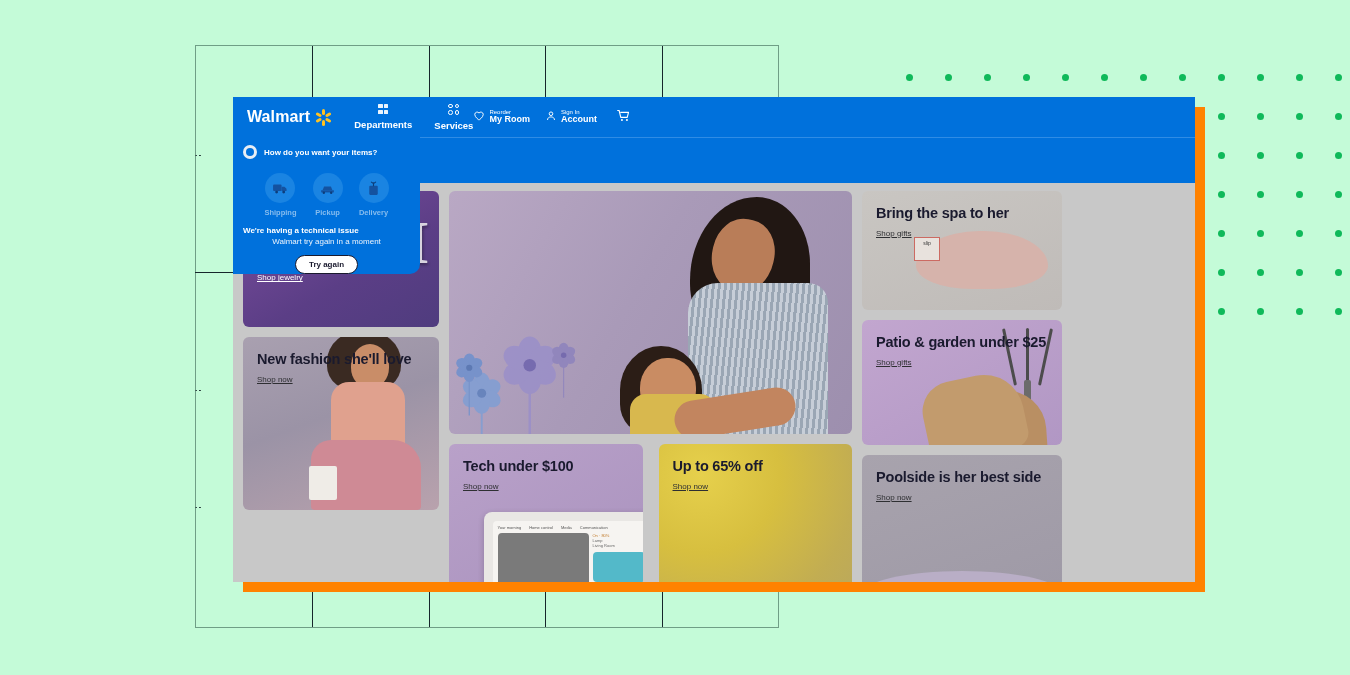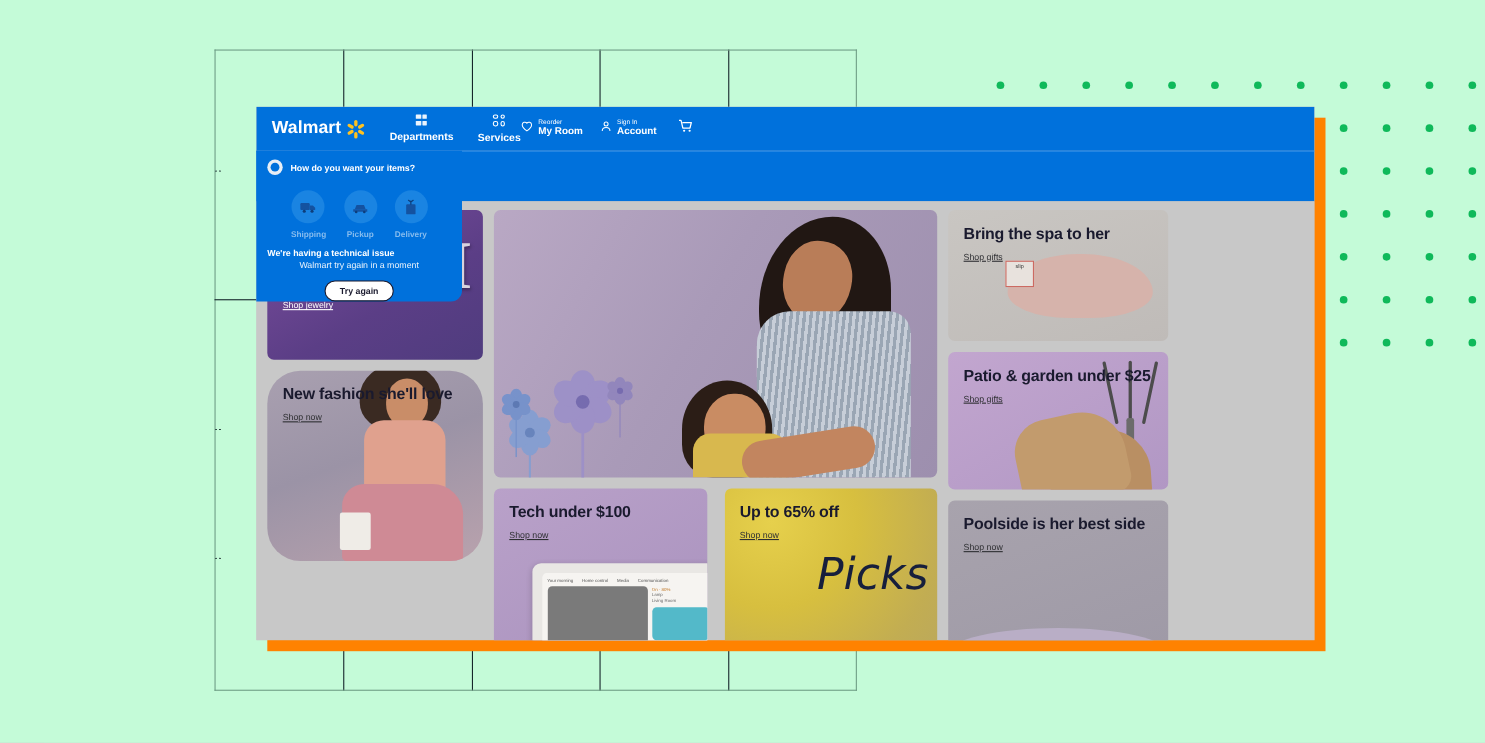--- a/index.html
+++ b/index.html
@@ -86,21 +86,21 @@
   .c-jewelry h3 { color: #fff; font-size: 17px; }
   .c-jewelry .lnk { color: #fff; }
   .jw-m { position: absolute; right: 10px; top: 16px; font-size: 62px; font-weight: bold; color: #d8d3de;
     text-shadow: 1px 2px 3px rgba(0,0,0,.35); font-family: "Liberation Serif", serif; }
   .jw-heart { position: absolute; right: 68px; top: 42px; width: 28px; height: 26px; }
   .jw-heart::before, .jw-heart::after { content:""; position:absolute; width:15px; height:23px; background:#cfc6d4; border-radius:15px 15px 0 0; top:0;}
   .jw-heart::before { left:7px; transform: rotate(-45deg); transform-origin: 0 100%; }
   .jw-heart::after  { left:7px; transform: rotate(45deg); transform-origin: 100% 100%; }
   .jw-chain { position:absolute; right:92px; top:-2px; width:2px; height:48px; background:#b9b0c1; transform: rotate(8deg); }
 
-  .c-fashion { height: 173px; background: linear-gradient(160deg,#a9a0b0 0%, #9b93a6 45%, #b9a2ad 100%); border-radius: 30px; }
+  .c-fashion { height: 173px; background: linear-gradient(160deg,#a9a0b0 0%, #9b93a6 45%, #b9a2ad 100%); }
   .fash-figure { position:absolute; right:-6px; bottom:0; width:150px; height:200px; }
   .fash-hair { position:absolute; right:44px; bottom:118px; width:74px; height:62px; background:#3a2a22; border-radius:50% 50% 42% 42%; }
   .fash-face { position:absolute; right:56px; bottom:122px; width:38px; height:44px; background:#c98d68; border-radius:50% 50% 46% 46%; }
   .fash-body { position:absolute; right:40px; bottom:58px; width:74px; height:70px; background:#e0a18e; border-radius:18px 18px 6px 6px; }
   .fash-skirt { position:absolute; right:24px; bottom:0; width:110px; height:70px; background:#cf8a95; border-radius:20px 28px 4px 4px; }
   .fash-bag { position:absolute; right:108px; bottom:10px; width:28px; height:34px; background:#efece7; border-radius:2px; }
 
   .c-hero { height: 243px; background: linear-gradient(120deg,#b9a8c4 0%, #a99ab8 45%, #9d8fae 100%); }
   .hero-eyebrow { font-size: 11px; color: #1a1a2e; position: relative; z-index: 3; }
   .hero-title { font-size: 31px; color: #1c2340; font-weight: 400; letter-spacing: -.6px; margin-top: 2px; position: relative; z-index: 3; font-family: "DejaVu Sans", sans-serif;}
@@ -436,21 +436,20 @@
                 </div>
               </div>
               <div class="pad">
                 <h3>Tech under $100</h3>
                 <a class="lnk">Shop now</a>
               </div>
             </div>
 
             <div class="card c-flash">
               <div class="flash-word">
-                <div>Picks</div>
               </div>
               <div class="pad">
                 <h3>Up to 65% off</h3>
                 <a class="lnk">Shop now</a>
               </div>
             </div>
           </div>
         </div>
 
         <div class="col">

